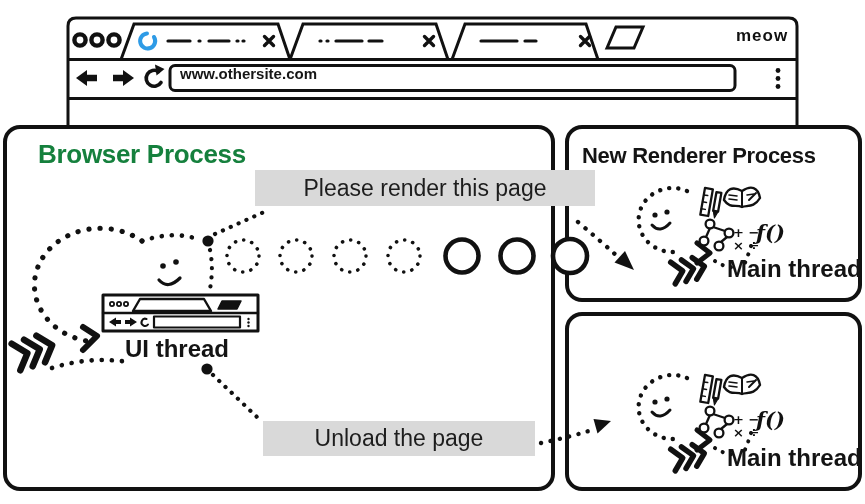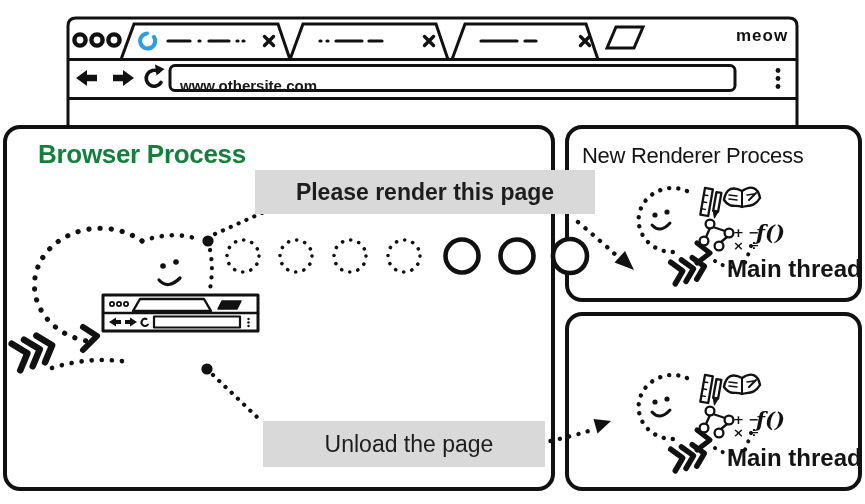--- a/index.html
+++ b/index.html
@@ -1,21 +1,21 @@
 <!DOCTYPE html>
 <html><head>
 <meta charset="utf-8">
 <style>
   html,body{margin:0;padding:0;background:#ffffff;}
   .stage{position:relative;width:865px;height:504px;background:#fff;overflow:hidden;
          font-family:"Liberation Sans",sans-serif;color:#121212;}
   .stage svg{position:absolute;left:0;top:0;z-index:1;}
   .txt{position:absolute;z-index:2;white-space:nowrap;}
   .title-lg{font-size:26px;font-weight:700;letter-spacing:-0.3px;color:#15803d;}
-  .title-md{font-size:22px;font-weight:400;letter-spacing:-0.3px;color:#141414;text-align:right;}
+  .title-md{font-size:22px;font-weight:700;letter-spacing:-0.3px;color:#141414;text-align:right;}
   .msg-label{background:#d9d9d9;color:#1d1d1d;font-size:23px;font-weight:500;
              display:flex;align-items:center;justify-content:center;}
   .thread{font-size:24px;font-weight:600;color:#141414;}
   .brand{font-size:17px;font-weight:700;letter-spacing:1px;color:#111;}
   .url{font-size:15px;font-weight:600;color:#161616;}
 </style>
 </head>
 <body>
 
 <div class="stage">
@@ -189,24 +189,25 @@
     <polygon points="634,270 614.5,262.5 625,251" fill="#111" stroke="none"></polygon>
     <path d="M541,443 C560,439 576,435 592,430" stroke-width="4.4" stroke-dasharray="0.1 9.5"></path>
     <polygon points="611,421 597.5,433.5 593.5,419" fill="#111" stroke="none"></polygon>
   </g>
 
   <use href="#renderer-guts" transform="translate(567,127)"></use>
   <use href="#renderer-guts" transform="translate(567,314)"></use>
 </svg>
 
 <div class="txt brand" style="left:736px;top:26px;">meow</div>
-<div class="txt url" style="left:180px;top:77px;text-align:center;">www.othersite.com</div>
+<div class="txt url" style="left:180px;top:65px;text-align:center;">www.othersite.com</div>
 
 <div class="txt title-lg" style="left:38px;top:139px;">Browser Process</div>
 <div class="txt title-md" style="left:582px;top:143px;">New Renderer Process</div>
 
-<div class="txt msg-label" style="left:255px;top:170px;width:340px;height:44px;font-weight:bold;">Please render this page</div>
-<div class="txt msg-label" style="left:263px;top:421px;width:272px;height:46px;padding-left:10px;">Unload the page</div>
-
+<div class="txt msg-label" style="left:255px;top:170px;width:340px;height:36px;">Please render this page</div>
+<div class="txt msg-label" style="left:263px;top:421px;width:272px;height:35px;">Unload the page</div>
+
+<div class="txt thread" style="left:124px;top:335px;width:106px;text-align:center;">UI thread</div>
 <div class="txt thread" style="left:727px;top:255px;">Main thread</div>
 <div class="txt thread" style="left:727px;top:444px;">Main thread</div>
 
 </div>
 
 </body></html>

